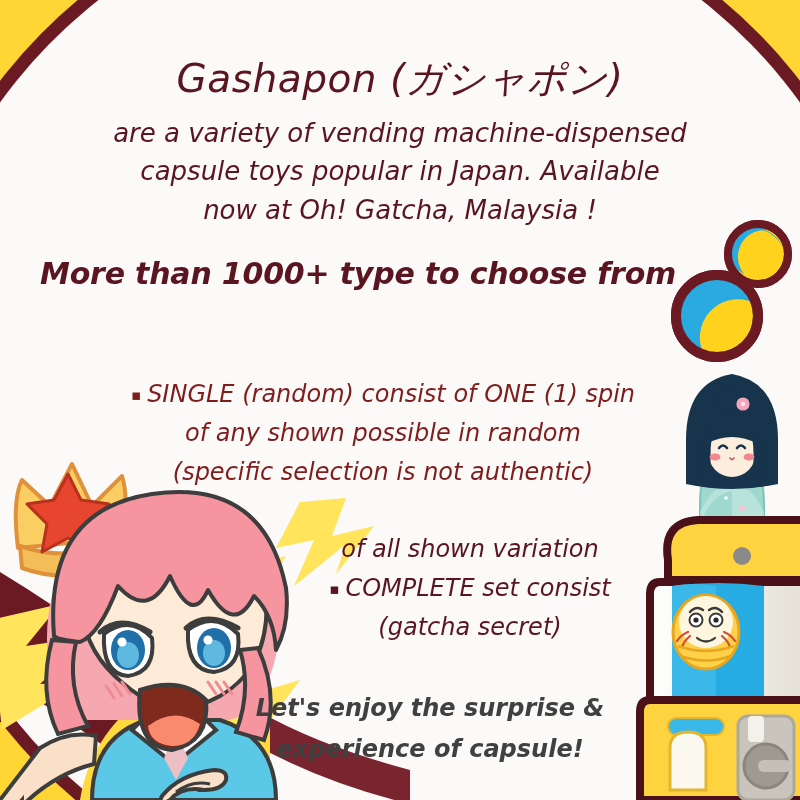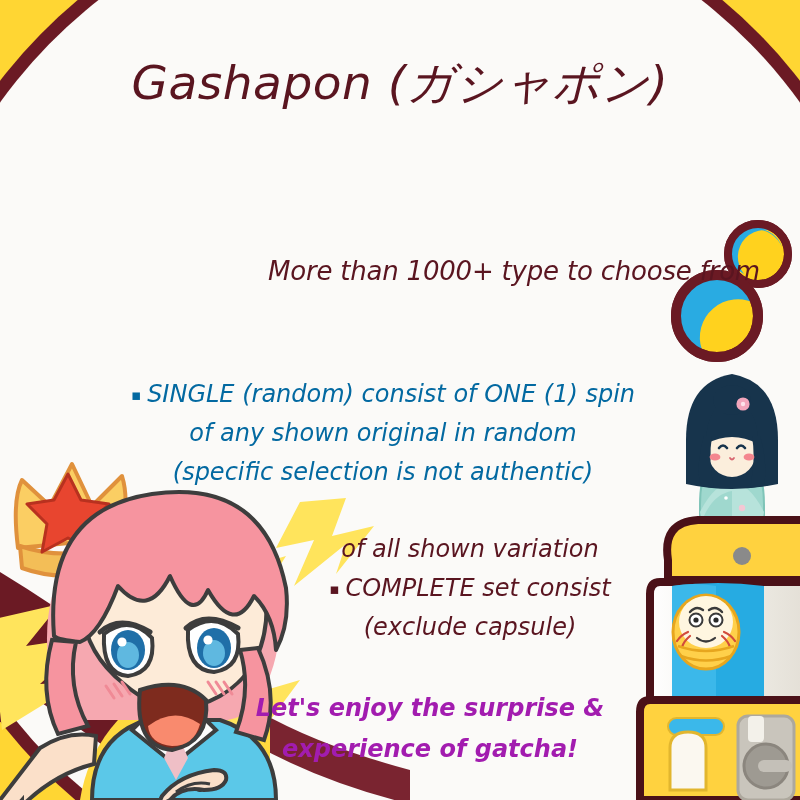--- a/index.html
+++ b/index.html
@@ -25,70 +25,70 @@
 
   
   .art{position:absolute;inset:0;z-index:2;pointer-events:none;}
 
   
   .textlayer{position:absolute;inset:0;z-index:5;}
 
   .title{
     position:absolute;left:0;right:0;top:52px;
     text-align:center;
-    font-size:47px;
+    font-size:39px;
     font-style:italic;
     font-weight:400;
     letter-spacing:.5px;
     color:#5A1520;
     font-family:"DejaVu Sans","Liberation Sans",sans-serif;
   }
   .lead{
     position:absolute;left:110px;right:110px;top:114px;
     text-align:center;
     font-size:26px;
     font-style:italic;
     line-height:1.48;
     color:#5A1520;
   }
   .headline{
     position:absolute;left:40px;right:40px;top:250px;
-    text-align:right;
-    font-size:26px;
-    font-weight:normal;
+    text-align:left;
+    font-size:30px;
+    font-weight:bold;
     font-style:italic;
     line-height:1.63;
     letter-spacing:-.2px;
     color:#5A1520;
   }
   .bullet-single{
     position:absolute;left:118px;width:530px;top:375px;
     text-align:center;
     font-size:24px;
     font-style:italic;
     line-height:1.62;
-    color:#0369a1;
+    color:#7f1d1d;
   }
   .bullet-complete{
     position:absolute;left:300px;width:340px;top:530px;
     text-align:center;
     font-size:24px;
     font-style:italic;
     line-height:1.62;
     color:#5A1520;
   }
   .bullet-mark{font-size:15px;vertical-align:middle;margin-right:6px;}
   .closing{
     position:absolute;left:230px;width:400px;top:688px;
     text-align:center;
     font-size:24px;
     font-weight:bold;
     font-style:italic;
     line-height:1.72;
-    color:#a21caf;
+    color:#404040;
   }
   .ln{display:block;}
 </style>
 </head>
 <body>
 
 <div id="poster">
 
   <div class="ring"></div>
 
@@ -283,36 +283,41 @@
         </g>
 
       </g>
     </svg>
   </div>
 
   <div class="textlayer">
 
     <div class="title">Gashapon (ガシャポン)</div>
 
+    <div class="lead">
+      <span class="ln">are a variety of vending machine-dispensed</span>
+      <span class="ln">capsule toys popular in Japan. Available</span>
+      <span class="ln">now at Oh! Gatcha, Malaysia !</span>
+    </div>
 
     <div class="headline">
       <span class="ln">More than 1000+ type to choose from</span>
     </div>
 
     <div class="bullet-single">
       <span class="ln"><span class="bullet-mark">▪</span><span>SINGLE (random) consist of ONE (1) spin</span></span>
-      <span class="ln">of any shown original in random</span>
+      <span class="ln">of any shown possible in random</span>
       <span class="ln">(specific selection is not authentic)</span>
     </div>
 
     <div class="bullet-complete">
       <span class="ln">of all shown variation</span>
       <span class="ln"><span class="bullet-mark">▪</span><span>COMPLETE set consist</span></span>
-      <span class="ln">(exclude capsule)</span>
+      <span class="ln">(gatcha secret)</span>
     </div>
 
     <div class="closing">
       <span class="ln">Let's enjoy the surprise &amp;</span>
-      <span class="ln">experience of gatcha!</span>
+      <span class="ln">experience of capsule!</span>
     </div>
 
   </div>
 </div>
 
 </body></html>

